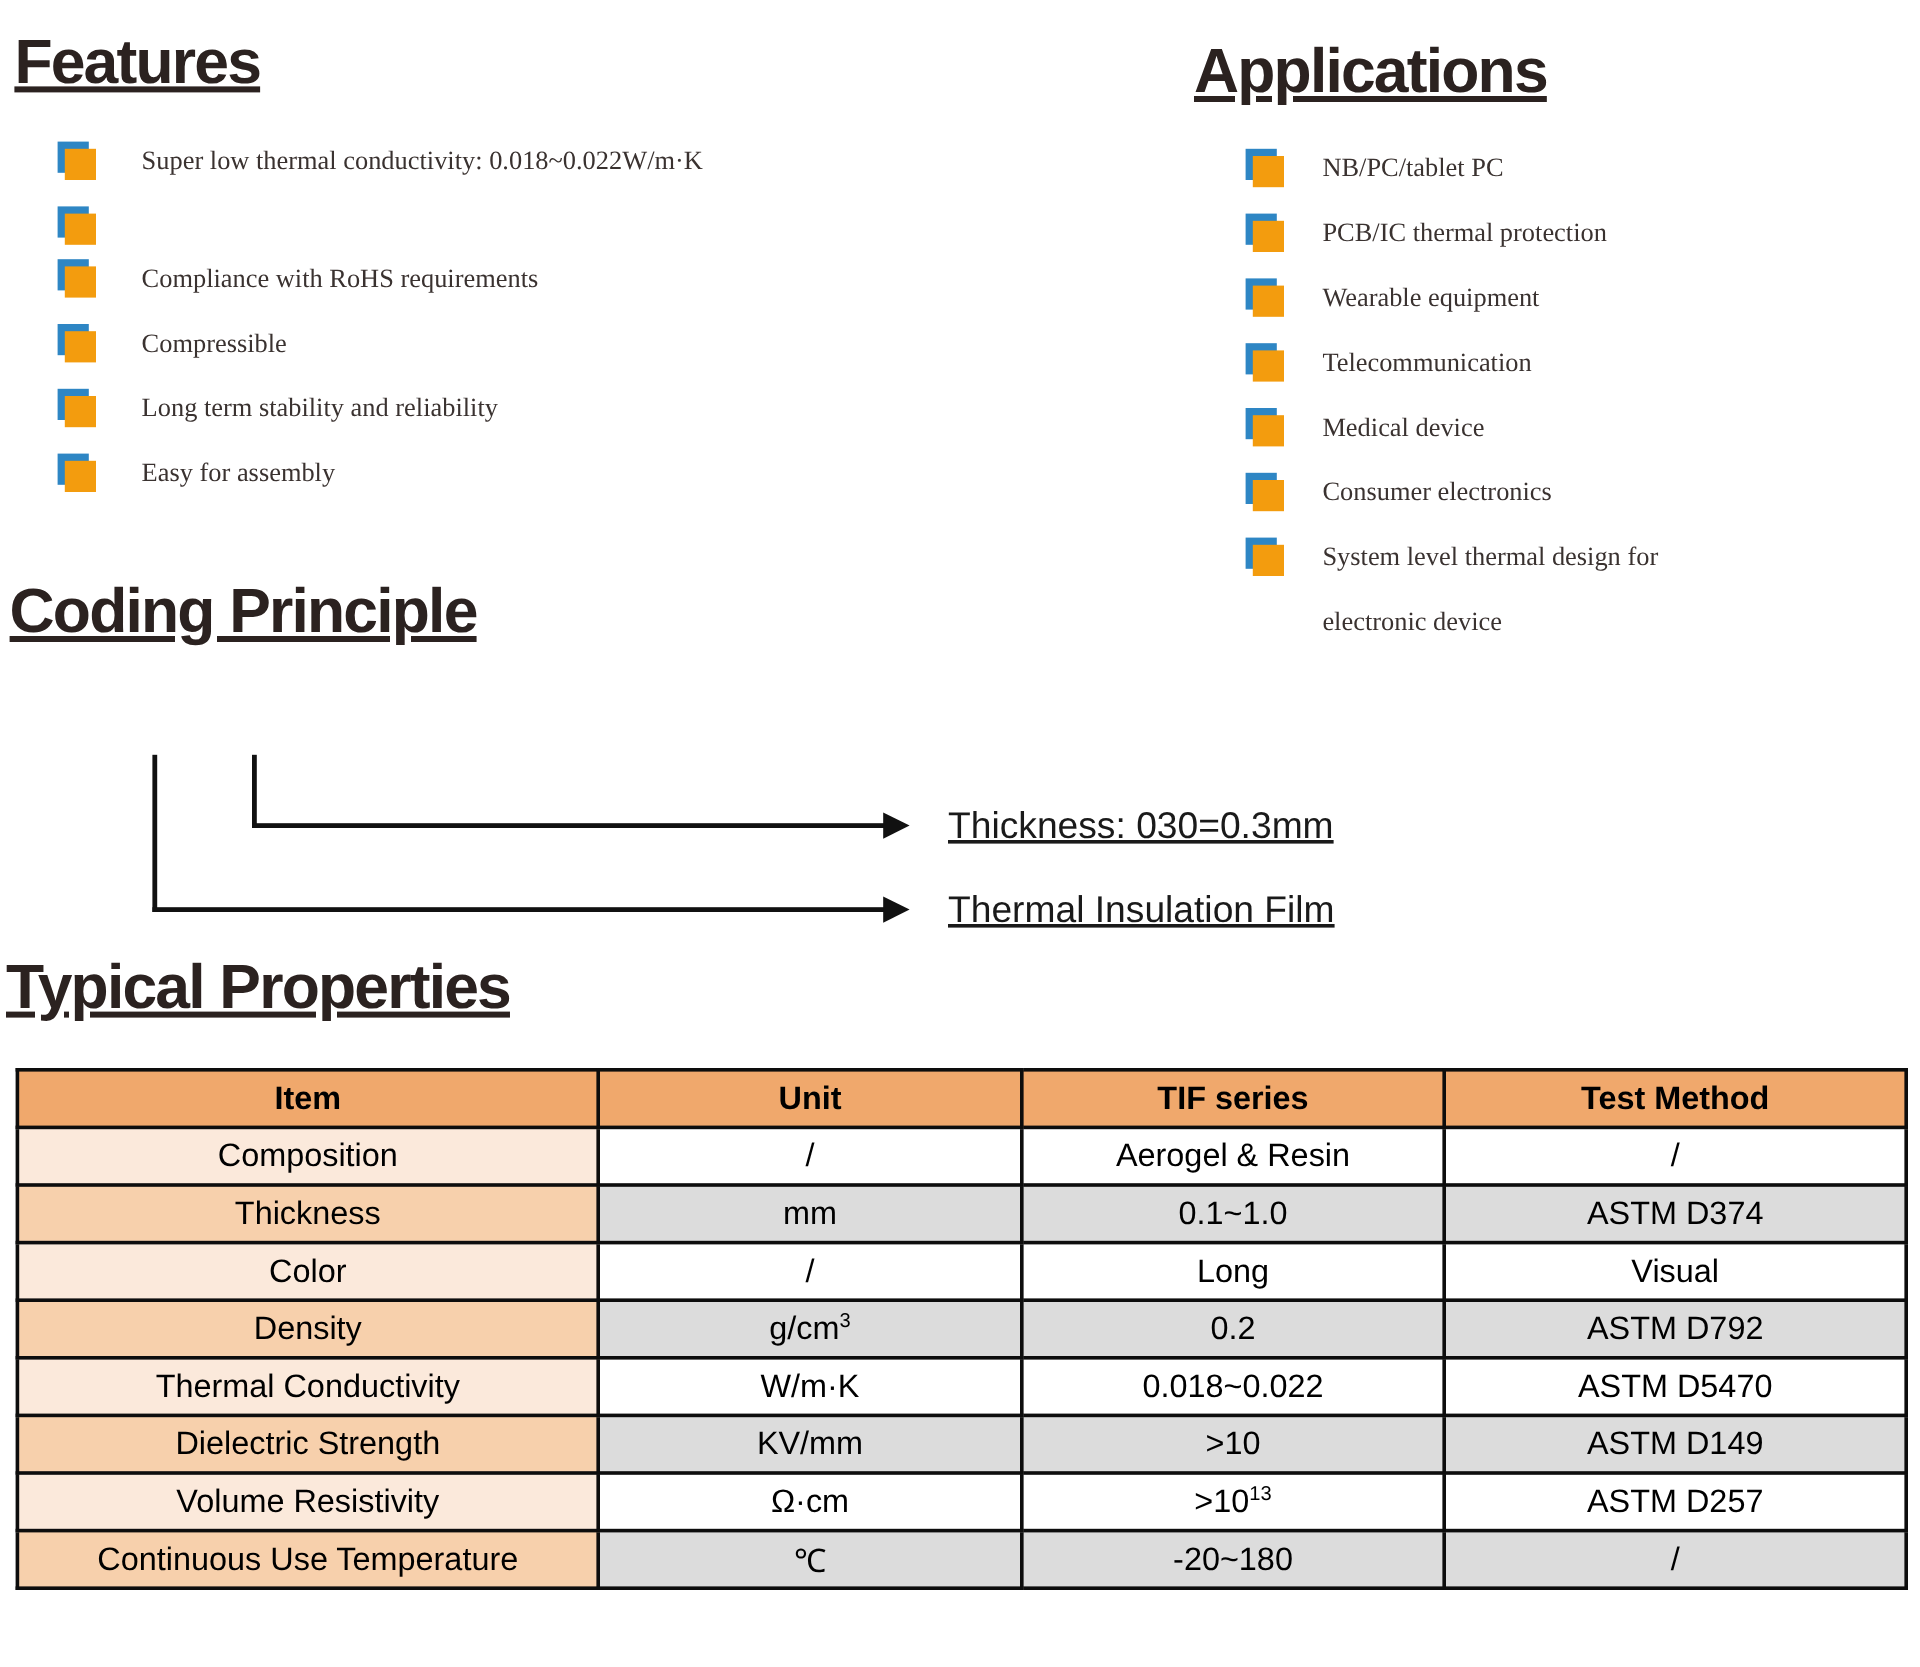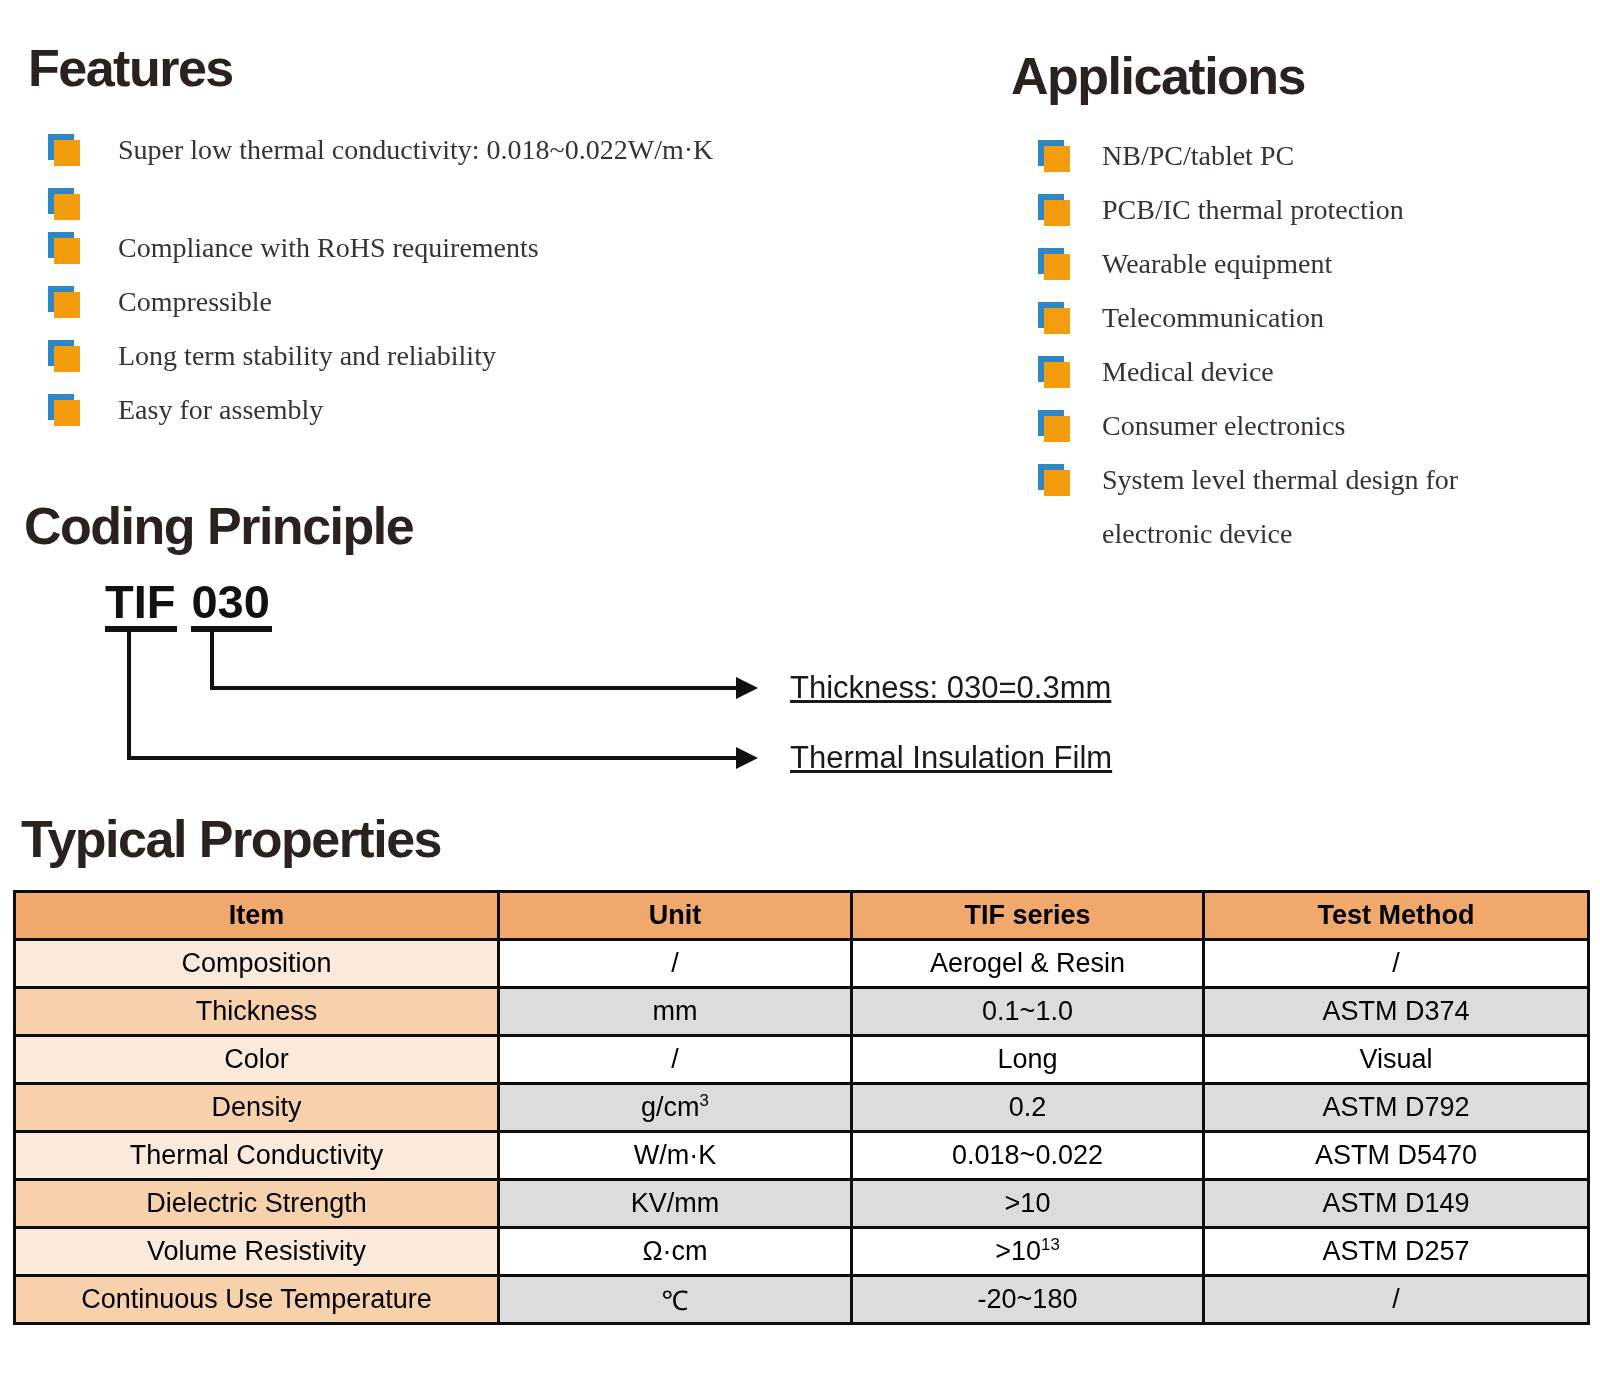--- a/index.html
+++ b/index.html
@@ -13,31 +13,31 @@
     --item-dark: #f7d0ac;
     --val-dark: #dcdcdc;
     --border: #0d0d0d;
   }
   html,body { margin:0; padding:0; background:#ffffff; }
   .page {
     position:relative; width:1600px; height:1389px; background:#ffffff;
     font-family:"Liberation Sans", sans-serif; overflow:hidden;
   }
   h1.section-title {
-    margin:16px; font-family:"Liberation Sans", sans-serif; font-weight:bold;
-    font-size:52px; letter-spacing:-1.5px; color:var(--heading); line-height:1.1;
+    margin:0; font-family:"Liberation Sans", sans-serif; font-weight:bold;
+    font-size:52px; letter-spacing:-1.5px; color:var(--heading); line-height:1.1;text-decoration:underline;
   }
   
   .blist { list-style:none; margin:0; padding:0; }
   .blist li { display:flex; align-items:flex-start; }
   .bullet { position:relative; width:33px; height:33px; flex:0 0 33px; margin-top:11px; }
   .b-blue { position:absolute; left:0; top:0; width:26px; height:26px; background:var(--bullet-blue); }
   .b-orange { position:absolute; left:6px; top:6px; width:26px; height:26px; background:var(--bullet-orange); }
   .li-text {
-    font-family:"Liberation Serif", serif; font-size:28px; color:var(--body-text);
+    font-family:"Liberation Serif", serif; font-size:22px; color:var(--body-text);
     line-height:54px; white-space:nowrap;
   }
   #features { position:absolute; left:12px; top:24px; }
   #features .blist { margin-top:26px; padding-left:36px; }
   #features .li-text { margin-left:37px; }
   #applications { position:absolute; left:995px; top:32px; }
   #applications .blist { margin-top:24px; padding-left:43px; }
   #applications .li-text { margin-left:31px; }
   
   #coding-title { position:absolute; left:8px; top:482px; }
@@ -182,23 +182,20 @@
             <span class="b-blue"></span>
             <span class="b-orange"></span>
           </span>
           <span class="li-text">System level thermal design for<br>electronic device</span>
         </li>
       </ul>
   </section>
 
   <h1 id="coding-title" class="section-title">Coding Principle</h1>
 
-  <div class="code-block">
-    <span class="code-seg">TIF</span><span class="code-seg">030</span>
-  </div>
 
   <div class="dline" style="left:127px; top:629px; width:4px; height:131px;"></div>
   <div class="dline" style="left:210px; top:629px; width:4px; height:61px;"></div>
   <div class="dline" style="left:210px; top:686px; width:527px; height:4px;"></div>
   <div class="dline" style="left:127px; top:756px; width:610px; height:4px;"></div>
   <div class="arrowhead" style="left:736px; top:677px;"></div>
   <div class="arrowhead" style="left:736px; top:747px;"></div>
 
   <div class="diagram-label" style="top:668px;">Thickness: 030=0.3mm</div>
   <div class="diagram-label" style="top:738px;">Thermal Insulation Film</div>

